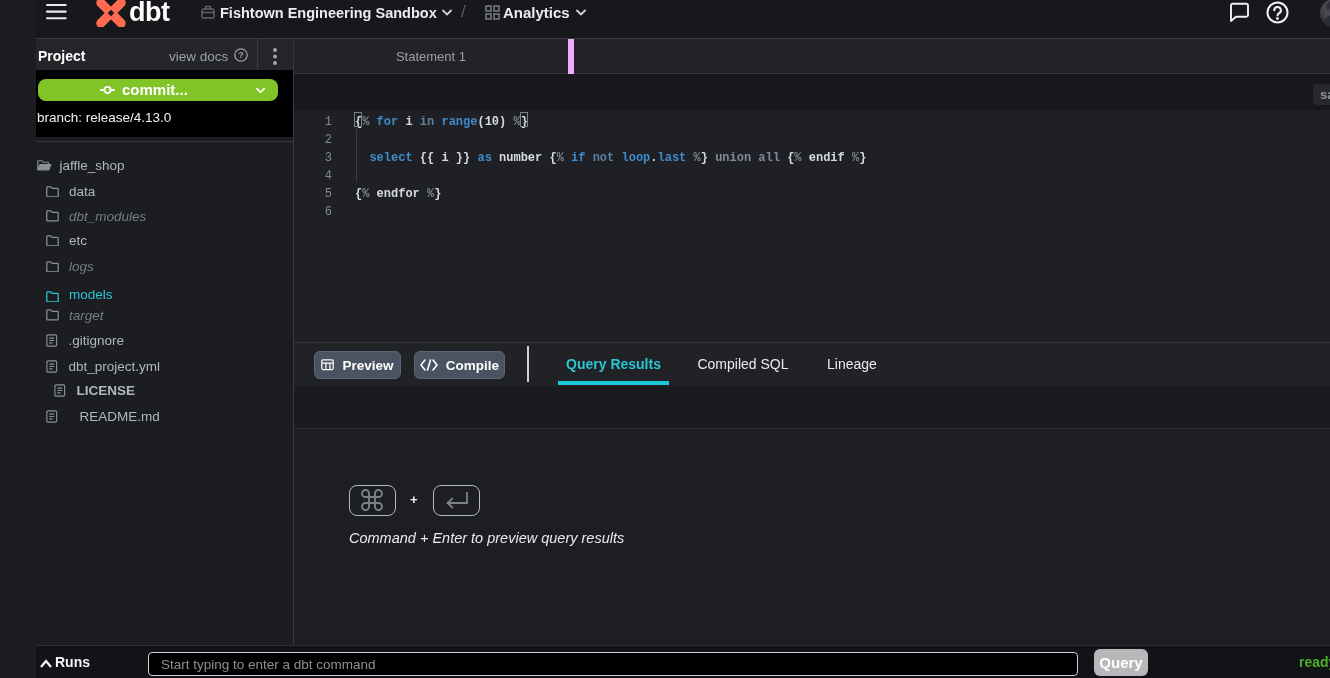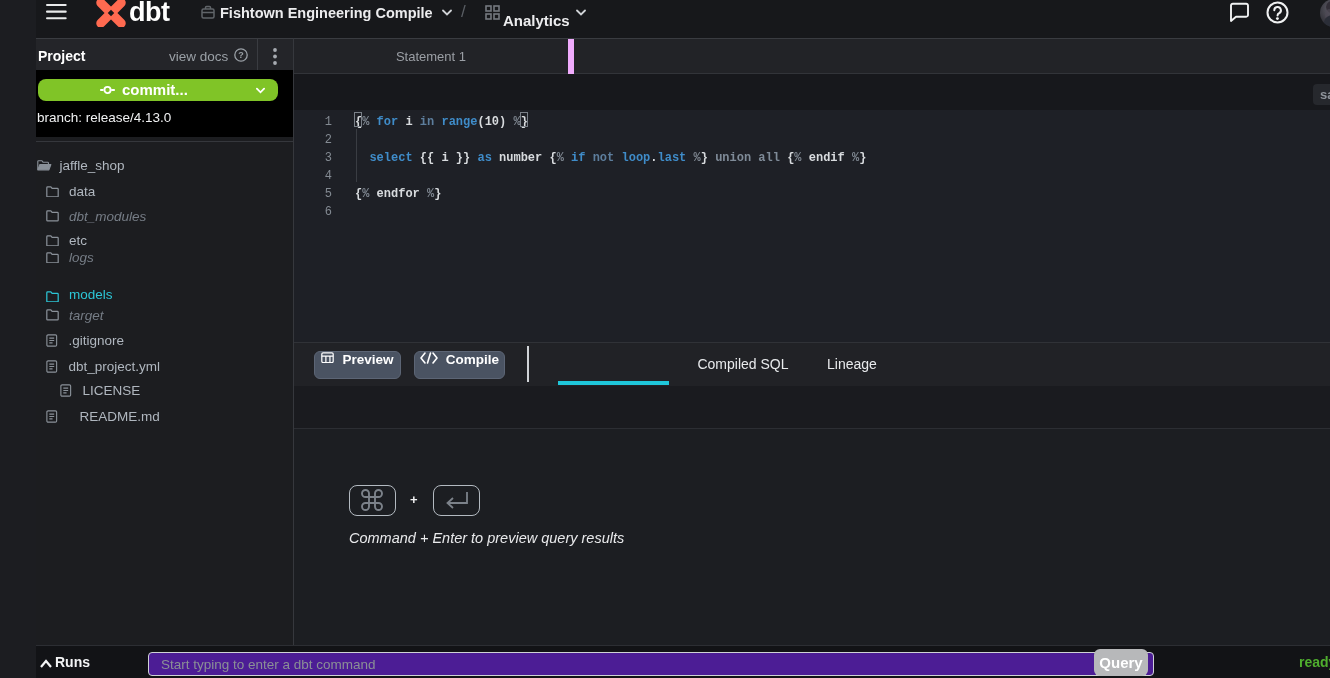--- a/index.html
+++ b/index.html
@@ -41,37 +41,37 @@
   .mut { color:#5d7e9d; }
   .pct { color:#7f8791; }
   .gry { color:#7f8b98; }
   #indentGuide { left:61.5px; top:19px; width:1px; height:53px; background:#3a3d43; }
   .brk { position:absolute; width:8px; height:15px; border:1px solid #7a8088; }
   #scrollTrack { left:1049px; top:0; width:23px; height:232px; border-left:1px solid #272930; }
   #scrollThumb { left:1064px; top:1px; width:5px; height:24px; background:#c9cbcd; }
 
   #edBorder { left:0; top:304px; width:1072px; height:1px; background:#303237; }
   #toolbar { left:0; top:305px; width:1072px; height:43px; background:#212226; }
-  .slateBtn { position:absolute; top:8px; height:28px; background:#4a5362; border:1px solid #5c6575; border-radius:6px; color:#fff; font-size:13.5px; font-weight:bold; display:flex; align-items:flex-start; justify-content:center; gap:8px; }
+  .slateBtn { position:absolute; top:8px; height:28px; background:#4a5362; border:1px solid #5c6575; border-radius:6px; color:#fff; font-size:13.5px; font-weight:bold; display:flex; align-items:center; justify-content:center; gap:8px; }
   #tbSep { left:233px; top:3px; width:2px; height:36px; background:#d0d3d7; }
   .rtab { position:absolute; top:0; height:42px; display:flex; align-items:center; justify-content:center; font-size:14px; color:#e8eaec; white-space:nowrap; }
   #qrTab { color:#2bc5d6; font-weight:bold; }
   #qrUnderline { left:264px; top:38px; width:111px; height:4px; background:#1fc7da; }
 
   #midStrip { left:0; top:348px; width:1072px; height:42px; background:#1a1b1f; }
   #resBorder { left:0; top:390px; width:1072px; height:1px; background:#2c2e33; }
   #results { left:0; top:391px; width:1072px; height:216px; background:#1c1e22; }
 
   .keybox { position:absolute; width:47px; height:31px; border:1.5px solid #b3bac1; border-radius:8px; }
   #hintText { left:55px; top:101px; color:#e9eaec; font-size:14.5px; font-style:italic; }
 
   
   #bottombar { left:0; top:645px; width:1330px; height:33px; background:#121316; border-top:1px solid #2c2e33; }
   #runs { left:4px; top:8px; color:#f2f3f4; font-size:14px; font-weight:bold; }
-  #cmdInput { left:112px; top:6px; width:1006px; height:24px; border:1px solid #cfd2d6; border-radius:4px; background:#4c1d95; color:#8b9096; font-size:13.5px; display:flex; align-items:center; padding-left:12px; }
+  #cmdInput { left:112px; top:6px; width:930px; height:24px; border:1px solid #cfd2d6; border-radius:4px; background:#000000; color:#8b9096; font-size:13.5px; display:flex; align-items:center; padding-left:12px; }
   #enterBtn { left:1058px; top:3px; width:54px; height:27px; background:#b7b8ba; border-radius:6px; color:#fff; font-size:15px; font-weight:bold; display:flex; align-items:center; justify-content:center; }
   #ready { left:1263px; top:8px; color:#4fae2e; font-size:14px; font-weight:bold; }
   #readyDot { left:1303px; top:7px; width:12px; height:12px; border-radius:50%; background:#44b421; }
 </style>
 </head>
 <body>
 <div id="app">
 
   <div class="abs" id="topnav">
     <svg class="abs" style="left:9.5px;top:4.3px" width="21" height="16" viewBox="0 0 21 16">
@@ -86,32 +86,32 @@
         <rect x="-4" y="9.5" width="38" height="9" rx="4.5" transform="rotate(45 15 14)"></rect>
         <rect x="-4" y="9.5" width="38" height="9" rx="4.5" transform="rotate(-45 15 14)"></rect>
       </g>
       <rect x="12.7" y="11.7" width="4.6" height="4.6" fill="#17181b" transform="rotate(45 15 14)"></rect>
     </svg>
     <div class="abs" style="left:93px;top:-3px;color:#fff;font-weight:bold;font-size:27px;letter-spacing:-0.5px;">dbt</div>
     <svg class="abs" style="left:165px;top:5px" width="14" height="14" viewBox="0 0 14 14" fill="none" stroke="#606469" stroke-width="1.5">
       <rect x="1" y="4" width="12" height="9" rx="1.5"></rect>
         <path d="M4.5 4 V2.5 a1 1 0 0 1 1-1 h3 a1 1 0 0 1 1 1 V4 M1 7.5 h12"></path>
     </svg>
-    <div class="abs" id="tnTitle" style="left:184px;top:5px;font-size:14.5px;">Fishtown Engineering Compile</div>
+    <div class="abs" id="tnTitle" style="left:184px;top:5px;font-size:14.5px;">Fishtown Engineering Sandbox</div>
     <svg class="abs" style="left:406px;top:9px" width="10" height="7" viewBox="0 0 10 7" fill="none" stroke="#cfd2d6" stroke-width="1.8" stroke-linecap="round">
         <path d="M1 1.5 L5 5.5 L9 1.5"></path>
       </svg>
     <div class="abs" style="left:425px;top:2px;color:#5a5e64;font-size:17px;">/</div>
     <svg class="abs" style="left:449px;top:5px" width="15" height="15" viewBox="0 0 15 15" fill="none" stroke="#75797f" stroke-width="1.6">
       <rect x="1" y="1" width="5" height="5"></rect>
         <rect x="9" y="1" width="5" height="5"></rect>
         <rect x="1" y="9" width="5" height="5"></rect>
         <rect x="9" y="9" width="5" height="5"></rect>
     </svg>
-    <div class="abs" id="tnTitle2" style="left:467px;top:12px;color:#ececee;font-weight:bold;font-size:15px;">Analytics</div>
+    <div class="abs" id="tnTitle2" style="left:467px;top:4px;color:#ececee;font-weight:bold;font-size:15px;">Analytics</div>
     <svg class="abs" style="left:540px;top:9px" width="10" height="7" viewBox="0 0 10 7" fill="none" stroke="#cfd2d6" stroke-width="1.8" stroke-linecap="round">
         <path d="M1 1.5 L5 5.5 L9 1.5"></path>
       </svg>
 
     <svg class="abs" style="left:1193px;top:2px" width="21" height="21" viewBox="0 0 21 21" fill="none" stroke="#f0f1f2" stroke-width="1.9">
       <path d="M2 3.5 a1.8 1.8 0 0 1 1.8-1.8 h13.4 a1.8 1.8 0 0 1 1.8 1.8 v9.4 a1.8 1.8 0 0 1-1.8 1.8 H7 L2 19 V3.5 Z" stroke-linejoin="round"></path>
     </svg>
     <svg class="abs" style="left:1230px;top:1px" width="23" height="23" viewBox="0 0 23 23">
       <circle cx="11.5" cy="11.5" r="10" fill="none" stroke="#f0f1f2" stroke-width="2"></circle>
       <path d="M8.3 9.3 a3.3 3.3 0 1 1 4.8 2.95 c-1.25 0.6-1.55 1.25-1.55 2.35" fill="none" stroke="#f0f1f2" stroke-width="2" stroke-linecap="round"></path>
@@ -189,21 +189,21 @@
           <path d="M1 12.5 V2 a1 1 0 0 1 1-1 h4 l1.5 2 H14 a1 1 0 0 1 1 1 v8.5 a1 1 0 0 1-1 1 H2 a1 1 0 0 1-1-1 Z"></path>
         </svg>
       <span>dbt_modules</span>
     </div>
     <div class="trow" style="left:10px;top:190px;">
       <svg width="13" height="11.4" viewBox="0 0 16 14" fill="none" stroke="#8a9199" stroke-width="1.5" stroke-linejoin="round">
           <path d="M1 12.5 V2 a1 1 0 0 1 1-1 h4 l1.5 2 H14 a1 1 0 0 1 1 1 v8.5 a1 1 0 0 1-1 1 H2 a1 1 0 0 1-1-1 Z"></path>
         </svg>
       <span>etc</span>
     </div>
-    <div class="trow dim" style="left:10px;top:207px;">
+    <div class="trow dim" style="left:10px;top:216px;">
       <svg width="13" height="11.4" viewBox="0 0 16 14" fill="none" stroke="#8a9199" stroke-width="1.5" stroke-linejoin="round">
           <path d="M1 12.5 V2 a1 1 0 0 1 1-1 h4 l1.5 2 H14 a1 1 0 0 1 1 1 v8.5 a1 1 0 0 1-1 1 H2 a1 1 0 0 1-1-1 Z"></path>
         </svg>
       <span>logs</span>
     </div>
     <div class="trow teal" style="left:10px;top:239px;">
       <svg width="13" height="11.4" viewBox="0 0 16 14" fill="none" stroke="#2cc6d6" stroke-width="1.5" stroke-linejoin="round">
           <path d="M1 12.5 V2 a1 1 0 0 1 1-1 h4 l1.5 2 H14 a1 1 0 0 1 1 1 v8.5 a1 1 0 0 1-1 1 H2 a1 1 0 0 1-1-1 Z"></path>
         </svg>
       <span>models</span>
@@ -221,21 +221,21 @@
         </svg>
       <span>.gitignore</span>
     </div>
     <div class="trow" style="left:10px;top:315.5px;">
       <svg width="11.5" height="13" viewBox="0 0 14 16" style="margin-right:11px" fill="none" stroke="#8a9199" stroke-width="1.4" stroke-linejoin="round">
           <rect x="1" y="1" width="12" height="14" rx="1.5"></rect>
           <path d="M4 5 h6 M4 8 h6 M4 11 h4"></path>
         </svg>
       <span>dbt_project.yml</span>
     </div>
-    <div class="trow" style="left:24px;top:340px;">
+    <div class="trow" style="left:18px;top:340px;font-weight:bold;">
       <svg width="11.5" height="13" viewBox="0 0 14 16" style="margin-right:11px" fill="none" stroke="#8a9199" stroke-width="1.4" stroke-linejoin="round">
           <rect x="1" y="1" width="12" height="14" rx="1.5"></rect>
           <path d="M4 5 h6 M4 8 h6 M4 11 h4"></path>
         </svg>
       <span>LICENSE</span>
     </div>
     <div class="trow" style="left:10px;top:365.5px;gap:11px;">
       <svg width="11.5" height="13" viewBox="0 0 14 16" style="margin-right:11px" fill="none" stroke="#8a9199" stroke-width="1.4" stroke-linejoin="round">
           <rect x="1" y="1" width="12" height="14" rx="1.5"></rect>
           <path d="M4 5 h6 M4 8 h6 M4 11 h4"></path>
@@ -280,20 +280,21 @@
           </svg>
         <span>Preview</span>
       </div>
       <div class="slateBtn" style="left:120px;width:91px;">
         <svg width="18" height="12" viewBox="0 0 18 12" fill="none" stroke="#fff" stroke-width="1.6" stroke-linecap="round" stroke-linejoin="round">
             <path d="M5 1 L1 6 L5 11 M13 1 L17 6 L13 11 M10.5 1 L7.5 11"></path>
           </svg>
         <span>Compile</span>
       </div>
       <div class="abs" id="tbSep"></div>
+      <div class="rtab" id="qrTab" style="left:264px;width:111px;">Query Results</div>
       <div class="rtab" style="left:399px;width:100px;">Compiled SQL</div>
       <div class="rtab" style="left:528px;width:60px;">Lineage</div>
       <div class="abs" id="qrUnderline"></div>
     </div>
     <div class="abs" id="midStrip"></div>
     <div class="abs" id="resBorder"></div>
 
     <div class="abs" id="results">
       <div class="keybox" style="left:55px;top:56px;">
         <svg style="position:absolute;left:9px;top:1px" width="26" height="26" viewBox="0 0 26 26" fill="none" stroke="#7c828a" stroke-width="1.9">

